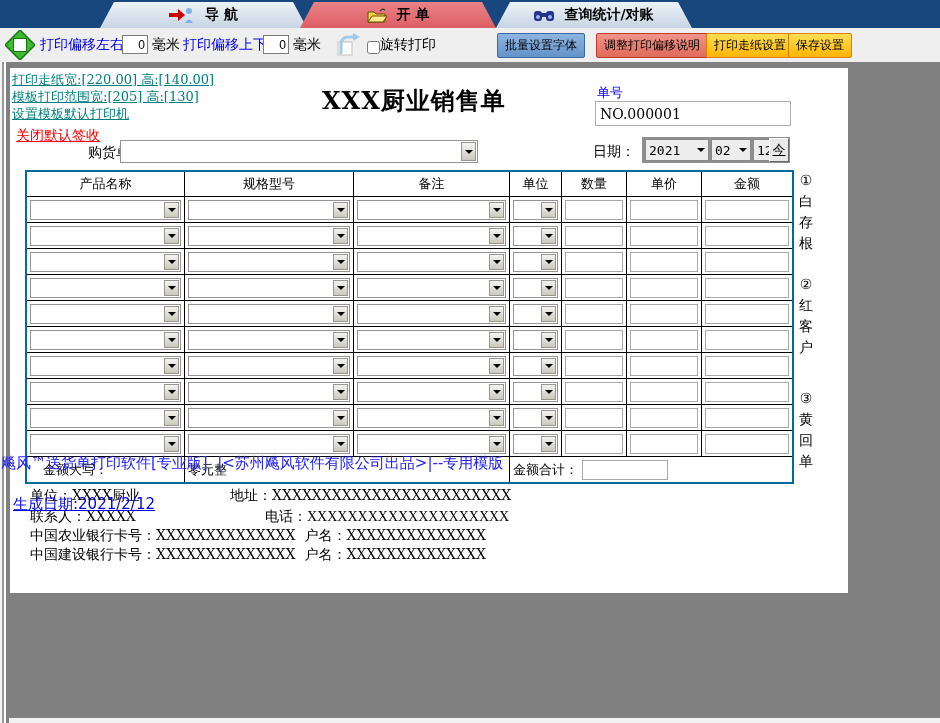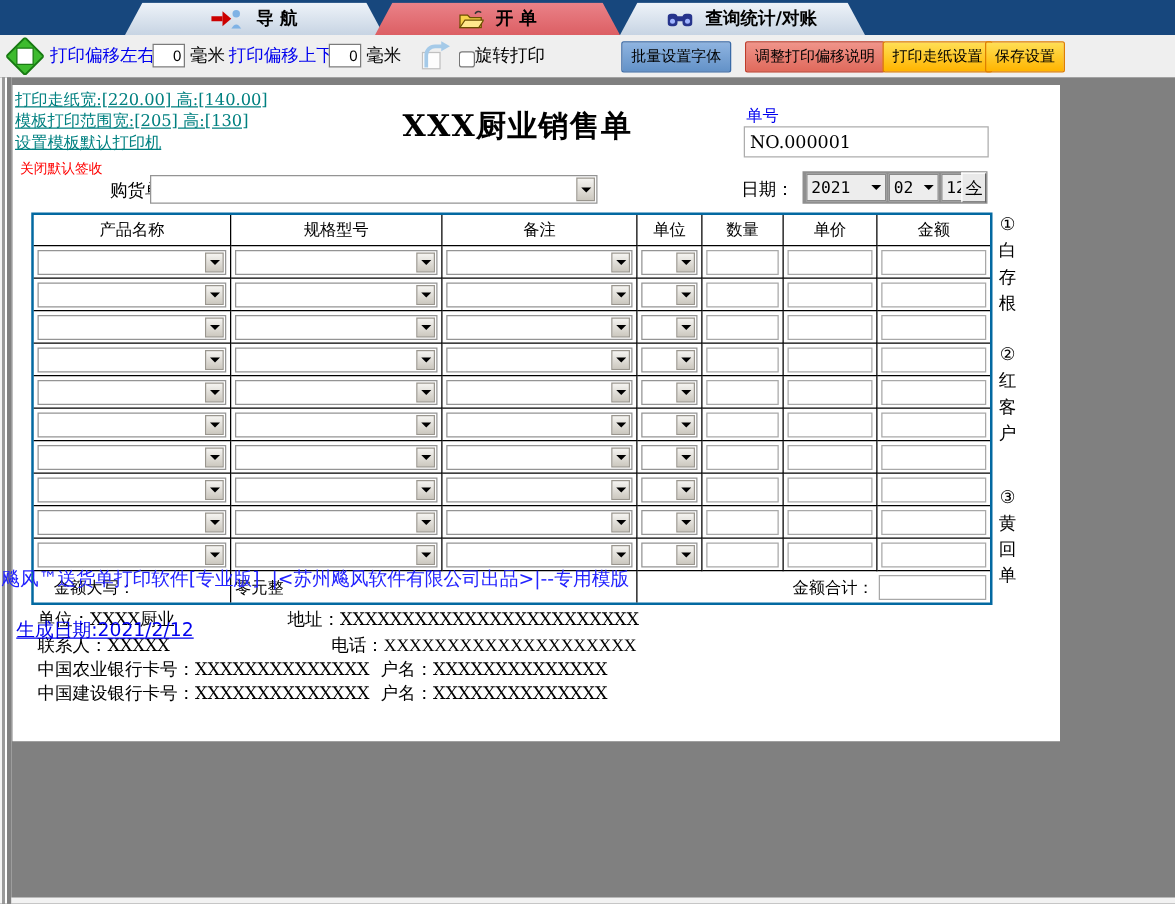--- a/index.html
+++ b/index.html
@@ -29,21 +29,21 @@
 
   
   #main{left:0;top:62px;width:940px;height:661px;background:var(--outside_gray);}
   #leftstrip{left:0;top:0;width:9px;height:661px;
      background:repeating-linear-gradient(90deg,#f4f4f4 0 2px,#9a9a9a 2px 4px,#ffffff 4px 6px,#808080 6px 9px);}
   #bottomstrip{left:9px;top:656px;width:931px;height:5px;background:#f2f2f2;}
   #doc{left:10px;top:6px;width:838px;height:525px;background:#fff;
        font-family:"DejaVu Serif","Liberation Serif",serif;color:#000;}
 
   a.tlink{color:var(--link_teal);text-decoration:underline;font-size:13px;cursor:pointer;}
-  a.rlink{color:var(--link_red);font-size:11px;cursor:pointer;}
+  a.rlink{color:var(--link_red);text-decoration:underline;font-size:14px;cursor:pointer;}
   .doc-title{font-size:24px;font-weight:bold;letter-spacing:1px;}
   .blabel{color:var(--label_blue);font-size:13px;}
   .dinput{background:#fff;border:1px solid #adadad;font-family:inherit;font-size:14px;padding:0 4px;box-sizing:border-box;}
 
   
   .combo{position:relative;background:#fff;border:1px solid #949494;box-sizing:border-box;}
   .combo .cbtn{position:absolute;right:1px;top:1px;bottom:1px;width:15px;
       background:linear-gradient(#f5f4f1,#ccc8bf);border:1px solid #9a968e;box-sizing:border-box;
       display:flex;align-items:center;justify-content:center;cursor:default;}
   .arrow{width:0;height:0;border-left:4px solid transparent;border-right:4px solid transparent;border-top:4px solid #000;}
@@ -547,21 +547,21 @@
           <input class="tinput2" style="">
         </div>
         <div class="cell ">
           <input class="tinput2" style="">
         </div>
         <div class="cell last">
           <input class="tinput2" style="">
         </div>
         <div class="cell fcell bot" style="grid-column: 1 / 2; padding-left: 16px;">金额大写：</div>
         <div class="cell fcell bot" style="grid-column: 2 / 4;">零元整</div>
-        <div class="cell fcell bot last" style="grid-column: 4 / 8; justify-content: flex-end; gap: 4px;">
+        <div class="cell fcell bot last" style="grid-column: 4 / 8; gap: 4px;">
           <span>金额合计：</span>
           <input class="tinput2" style="width: 86px; height: 20px;">
         </div>
       </div>
 
     <div class="copy" style="left:787px;top:102px;">①
 白
 存
 根</div>
     <div class="copy" style="left:787px;top:206px;">②

